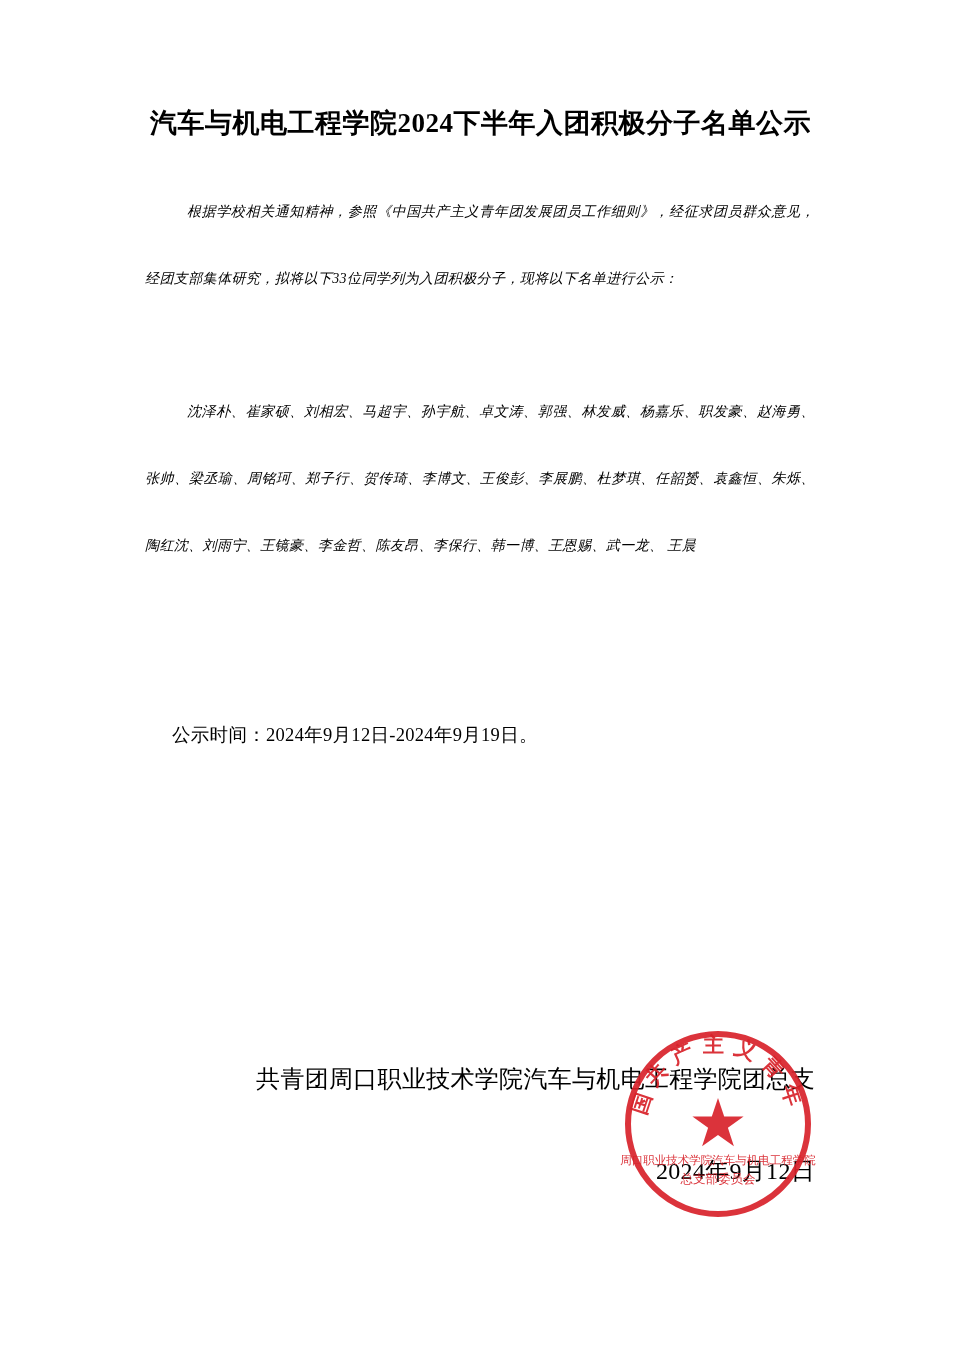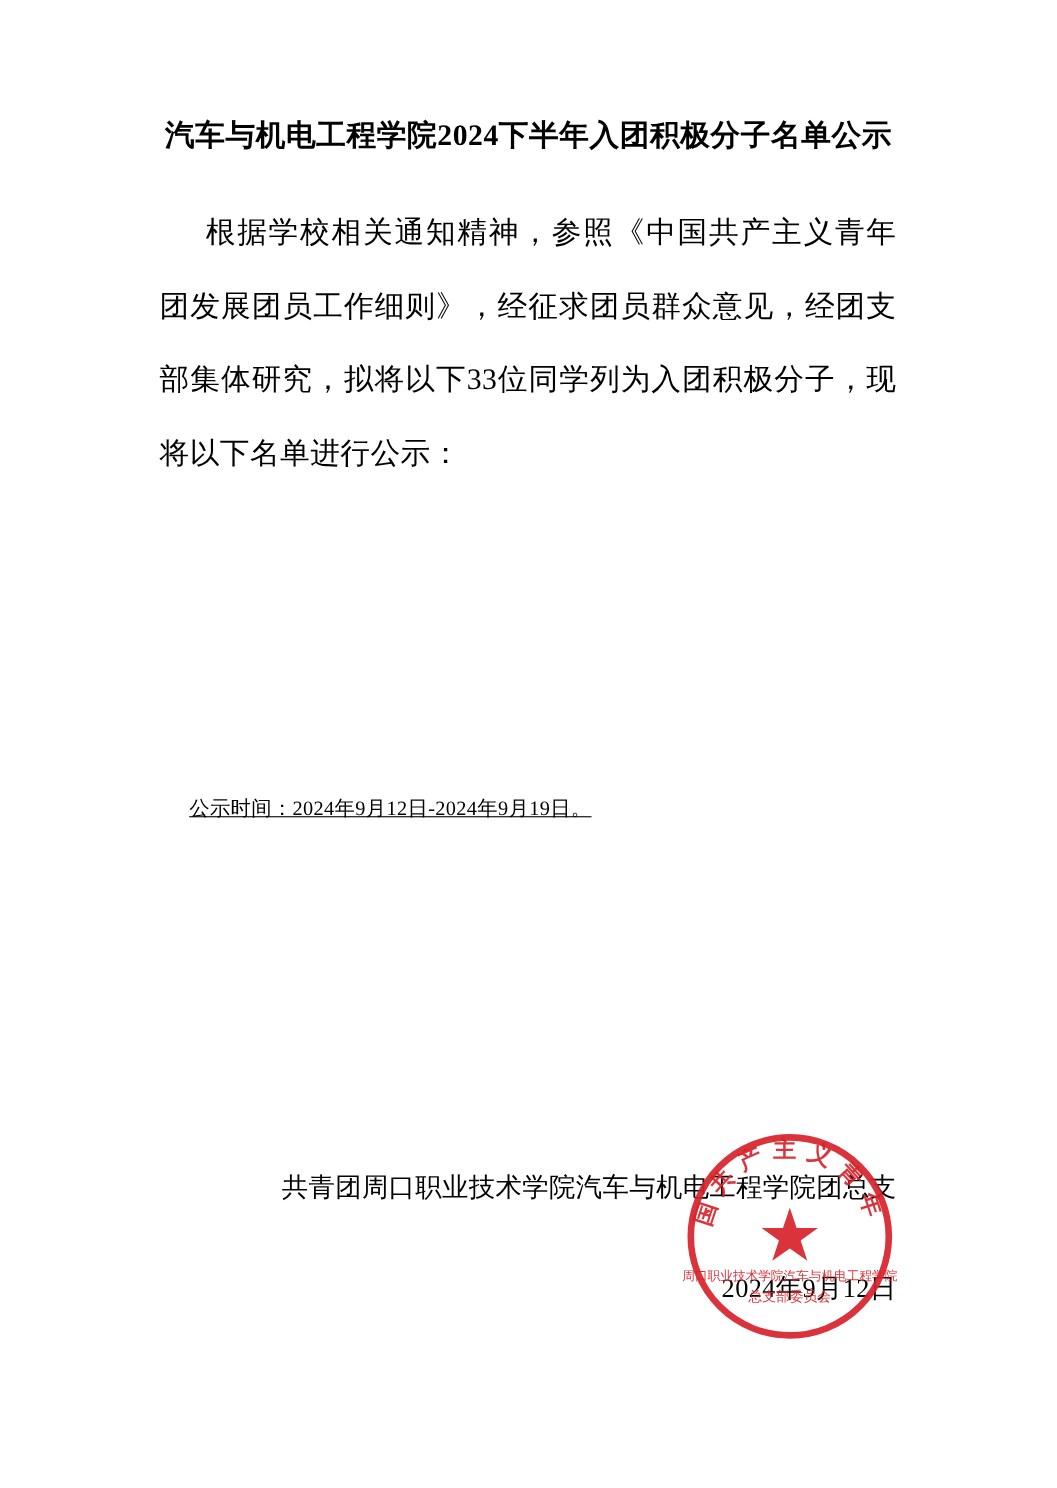--- a/index.html
+++ b/index.html
@@ -30,38 +30,38 @@
     text-align: center;
     font-size: 27px;
     font-weight: bold;
     letter-spacing: 0.5px;
     font-family: "Liberation Serif", "DejaVu Serif", serif;
   }
   .body-block {
     position: absolute;
     left: 145px;
     width: 670px;
-    font-size: 27px;
+    font-size: 14px;
     line-height: 67px;
     text-align: justify;
     text-justify: inter-ideograph;
     letter-spacing: 0.4px;
+    font-style: italic;
   }
   .indent {
     text-indent: 42px;
   }
   #para-1 { top: 178px; }
   #para-2 { top: 378px; }
   #notice-time {
     position: absolute;
     left: 172px;
     top: 722px;
     font-size: 18.5px;
     letter-spacing: 0.3px;
-    text-decoration: underline;
   }
   #para-3 {
     top: 805px;
   }
   .sign-block {
     position: absolute;
     left: 145px;
     width: 670px;
     font-size: 24px;
     text-align: right;
@@ -87,20 +87,21 @@
 </style>
 </head>
 <body>
 
 <div class="page">
 
   <div class="doc-title">汽车与机电工程学院2024下半年入团积极分子名单公示</div>
 
   <div class="body-block indent" id="para-1">根据学校相关通知精神，参照《中国共产主义青年团发展团员工作细则》，经征求团员群众意见，经团支部集体研究，拟将以下33位同学列为入团积极分子，现将以下名单进行公示：</div>
 
+  <div class="body-block indent" id="para-2">沈泽朴、崔家硕、刘相宏、马超宇、孙宇航、卓文涛、郭强、林发威、杨嘉乐、职发豪、赵海勇、张帅、梁丞瑜、周铭珂、郑子行、贺传琦、李博文、王俊彭、李展鹏、杜梦琪、任韶赟、袁鑫恒、朱烁、陶红沈、刘雨宁、王镜豪、李金哲、陈友昂、李保行、韩一博、王恩赐、武一龙、 王晨</div>
 
   <div id="notice-time">公示时间：2024年9月12日-2024年9月19日。</div>
 
 
   <div class="sign-block" id="signer">共青团周口职业技术学院汽车与机电工程学院团总支</div>
 
   <div class="sign-block" id="sign-date">2024年9月12日</div>
 
   <div class="seal">
     <svg width="196" height="196" viewBox="0 0 196 196" xmlns="http://www.w3.org/2000/svg">

